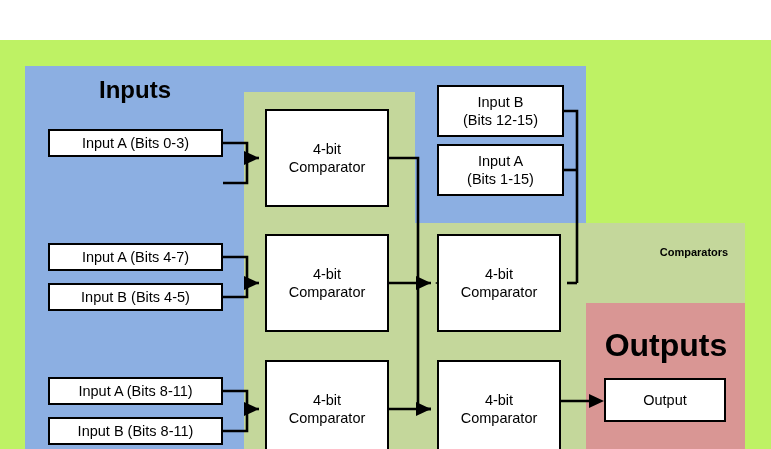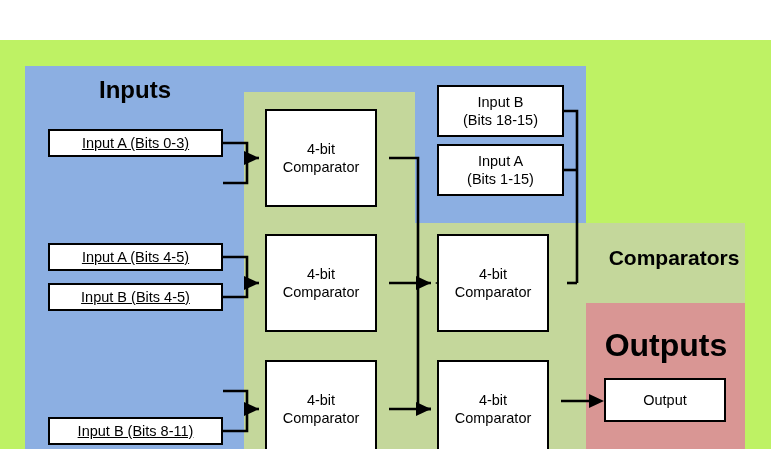--- a/index.html
+++ b/index.html
@@ -32,55 +32,55 @@
 
   
   .zone-title {
     position: absolute;
     font-weight: bold;
     color: #000000;
     white-space: nowrap;
     text-align: center;
   }
   .title-inputs      { left: 55px;  top: 36px;  width: 160px; font-size: 24px; }
-  .title-comparators { left: 604px; top: 206px; width: 140px; font-size: 21px; }
+  .title-comparators { left: 624px; top: 206px; width: 140px; font-size: 11px; }
   .title-outputs     { left: 596px; top: 287px; width: 140px; font-size: 32px; }
 
   
   .box {
     position: absolute;
     background: #ffffff;
     border: 2.5px solid #000000;
     box-sizing: border-box;
     display: flex;
     align-items: center;
     justify-content: center;
     text-align: center;
     color: #000000;
     font-size: 14.5px;
     line-height: 1.25;
     white-space: pre-line;
   }
 
   
-  .ib { left: 48px; width: 175px; height: 28px; text-decoration: underline; }
+  .ib { left: 48px; width: 175px; height: 28px; }
   .ib-a03  { top: 89px; }
   .ib-b03  { top: 129px; }
   .ib-a47  { top: 203px; }
   .ib-b47  { top: 243px; }
   .ib-a811 { top: 337px; }
   .ib-b811 { top: 377px; }
 
   
   .ib2 { left: 437px; width: 127px; height: 52px; }
   .ib-b1215 { top: 45px; }
   .ib-a1215 { top: 104px; }
 
   
-  .cb { width: 112px; height: 98px; }
+  .cb { width: 124px; height: 98px; }
   .cb-c1 { left: 265px; top: 69px; }
   .cb-c2 { left: 265px; top: 194px; }
   .cb-c3 { left: 265px; top: 320px; }
   .cb-c4 { left: 437px; top: 194px; }
   .cb-c5 { left: 437px; top: 320px; }
 
   
   .ob { left: 604px; top: 338px; width: 122px; height: 44px; }
 
   
@@ -142,26 +142,27 @@
       <polygon points="259,243 244,236 244,250"></polygon>
       <polygon points="259,369 244,362 244,376"></polygon>
       <polygon points="435,243 450,236 450,250"></polygon>
       <polygon points="431,243 416,236 416,250"></polygon>
       <polygon points="431,369 416,362 416,376"></polygon>
       <polygon points="604,361 589,354 589,368"></polygon>
     </g>
   </svg>
 
   <div class="box ib ib-a03">Input A (Bits 0-3)</div>
-  <div class="box ib ib-a47">Input A (Bits 4-5)</div>
+  <div class="box ib ib-a47">Input A (Bits 4-7)</div>
   <div class="box ib ib-b47">Input B (Bits 4-5)</div>
+  <div class="box ib ib-a811">Input A (Bits 8-11)</div>
   <div class="box ib ib-b811">Input B (Bits 8-11)</div>
 
   <div class="box ib2 ib-b1215">Input B
-(Bits 18-15)</div>
+(Bits 12-15)</div>
   <div class="box ib2 ib-a1215">Input A
 (Bits 1-15)</div>
 
   <div class="box cb cb-c1">4-bit
 Comparator</div>
   <div class="box cb cb-c2">4-bit
 Comparator</div>
   <div class="box cb cb-c3">4-bit
 Comparator</div>
   <div class="box cb cb-c4">4-bit

